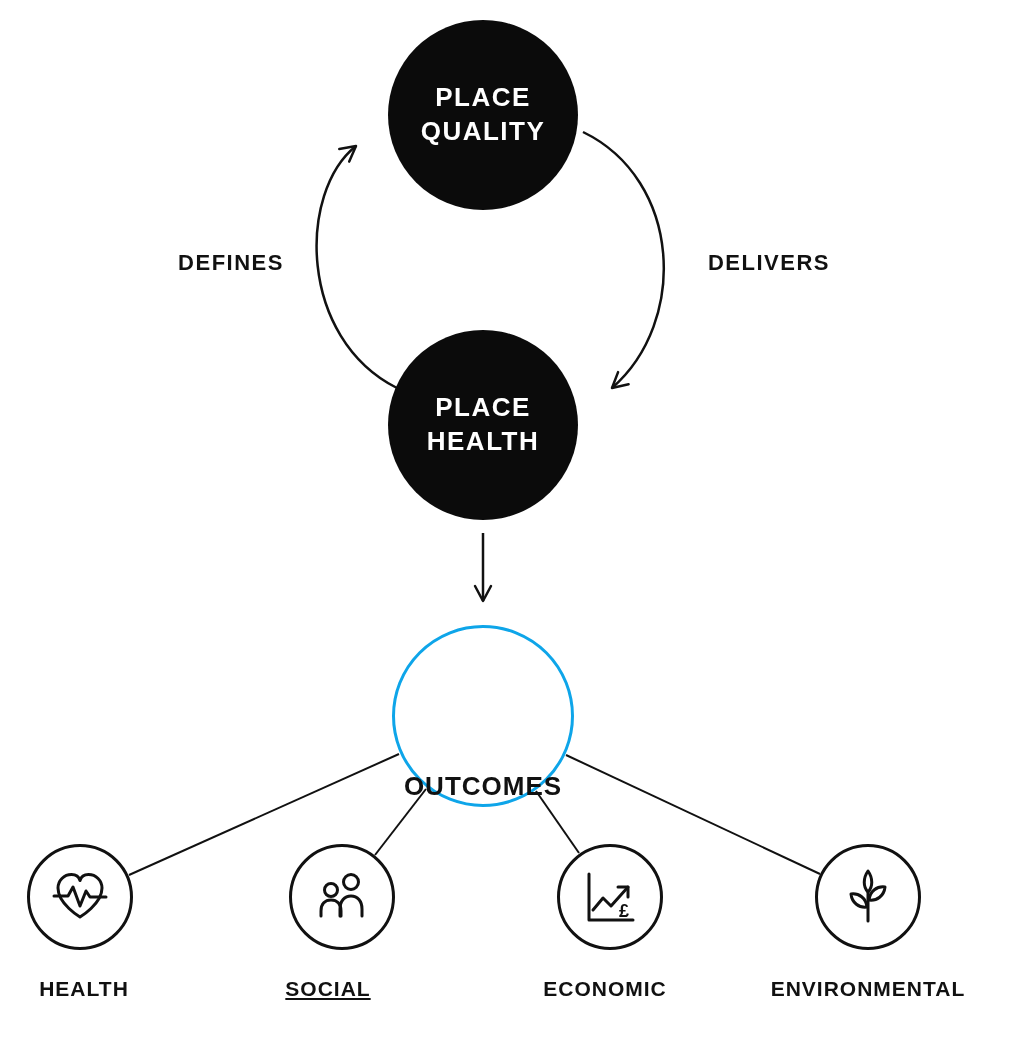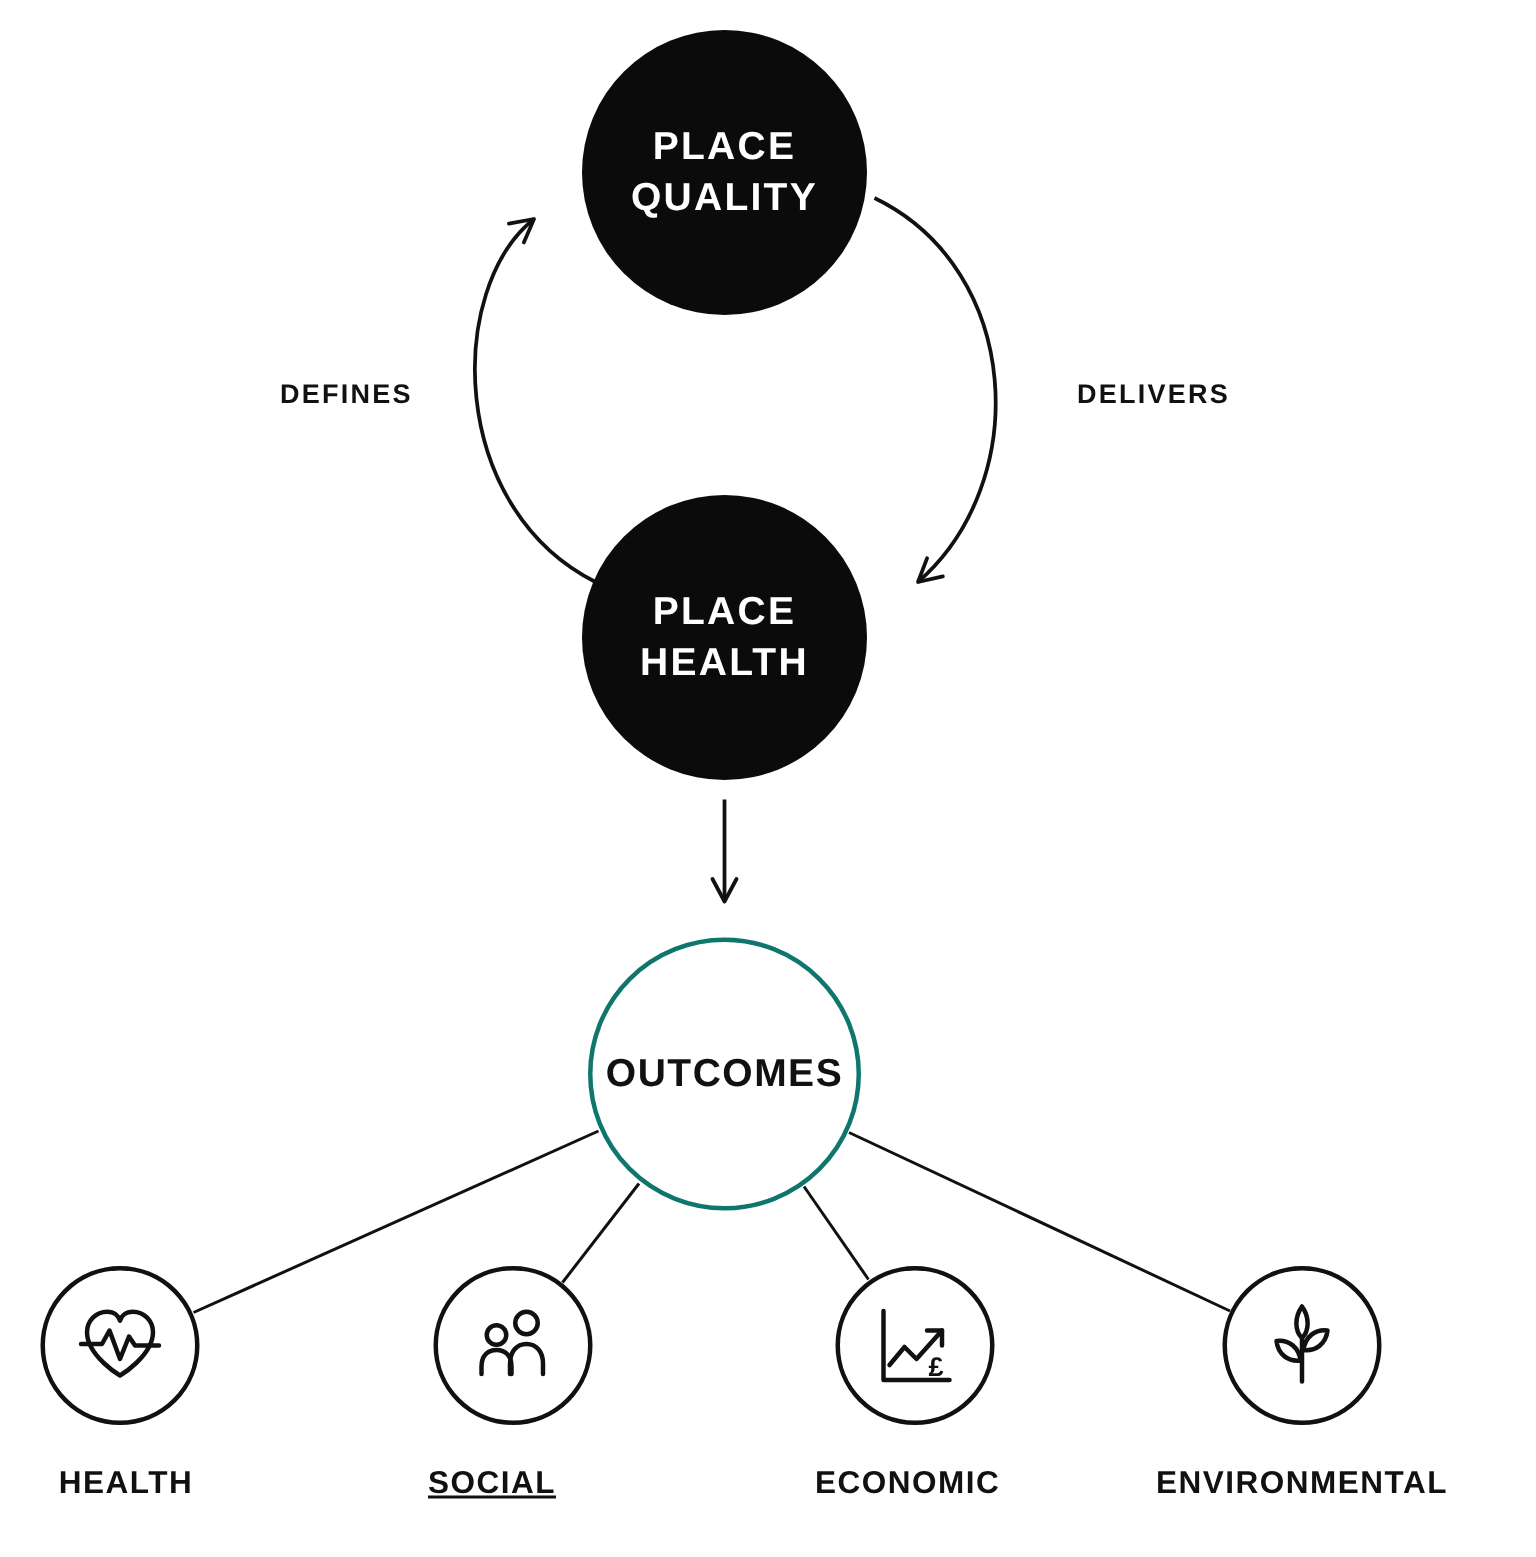--- a/index.html
+++ b/index.html
@@ -26,38 +26,39 @@
     text-align: center;
   }
   .node-dark {
     width: 190px; height: 190px;
     background: #0b0b0b;
     color: #ffffff;
   }
   .node-outline {
     width: 182px; height: 182px;
     background: #ffffff;
-    border: 3px solid #0f766e;
+    border: 3px solid #0ea5e9;
     color: #111111;
+    justify-content: flex-end;
   }
   .node-line {
     font-size: 26px;
     font-weight: 700;
     letter-spacing: 1.5px;
     line-height: 1.3;
   }
   #node-place-quality { left: 388px; top: 20px; }
   #node-place-value   { left: 388px; top: 330px; }
   #node-outcomes      { left: 392px; top: 625px; }
   #node-outcomes .node-line { font-size: 26px; letter-spacing: 1px; }
 
   .flow-label {
     position: absolute;
     transform: translate(-50%, -50%);
-    font-size: 18px;
+    font-size: 22px;
     font-weight: 700;
     letter-spacing: 1.5px;
     white-space: nowrap;
     color: #111111;
   }
   #label-defines  { left: 231px; top: 263px; }
   #label-delivers { left: 769px; top: 263px; }
 
   .cat-circle {
     position: absolute;

